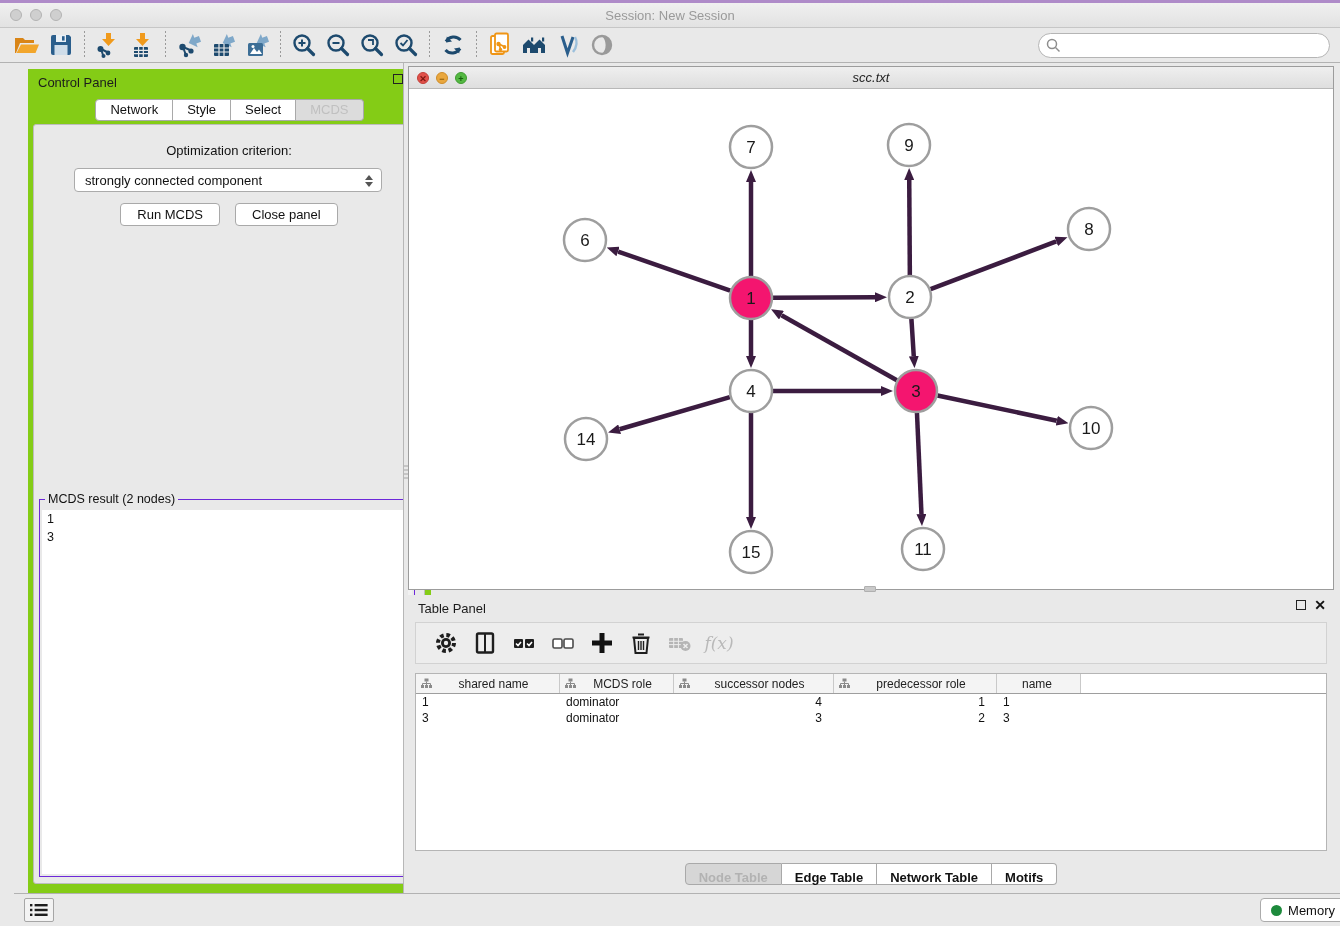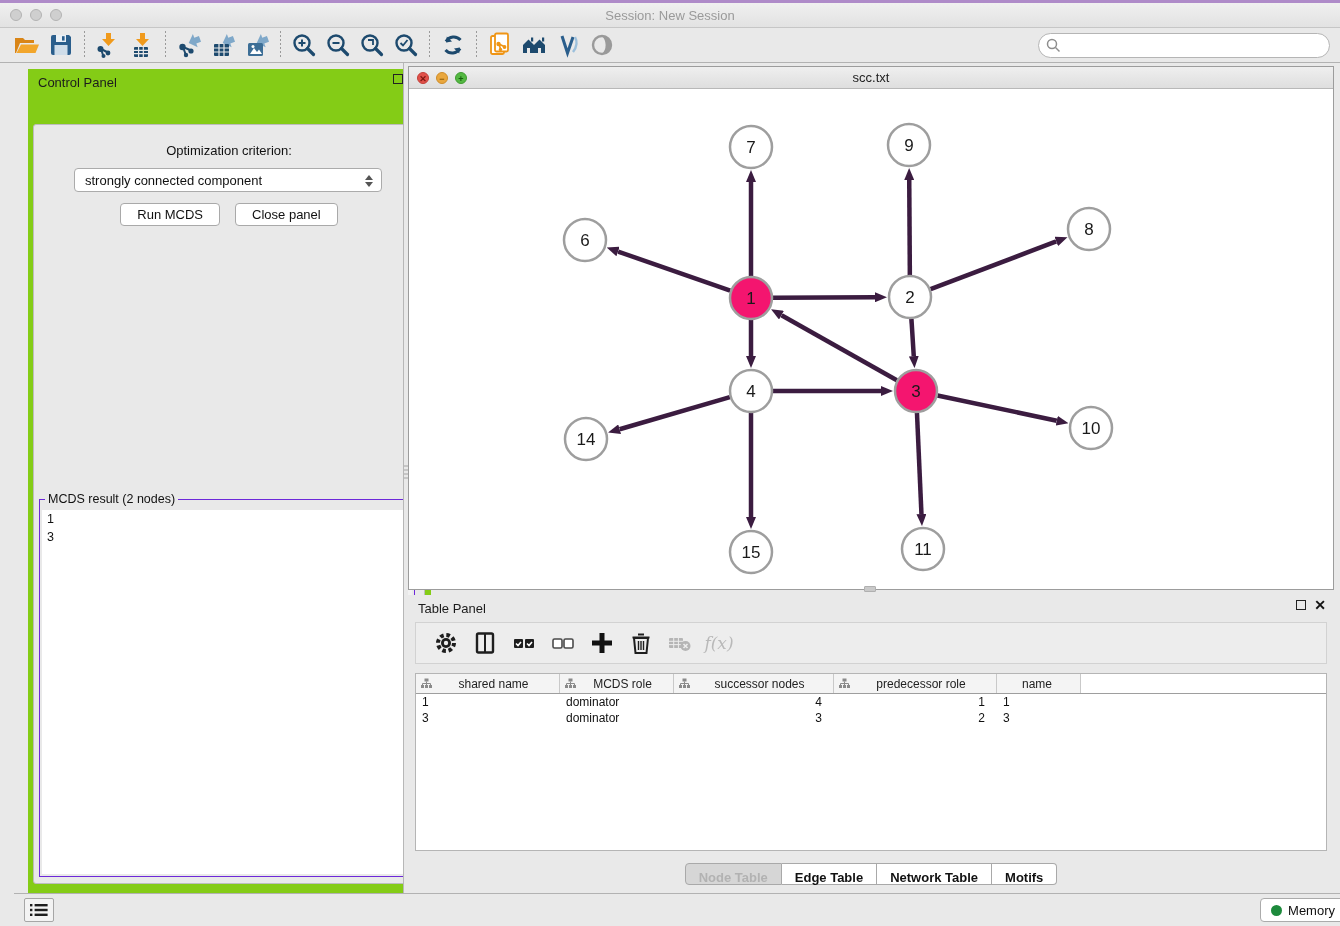--- a/index.html
+++ b/index.html
@@ -57,21 +57,21 @@
   .hgrip { position:absolute; left:455px; bottom:-3px; width:12px; height:6px; background:#c9c9c9; border:1px solid #b0b0b0; border-radius:1px; }
 
   
   .net-window { position:absolute; left:408px; top:66px; width:926px; height:524px; background:#fff; border:1px solid #9c9c9c; }
   .net-titlebar { position:absolute; left:0; right:0; top:0; height:22px; background:linear-gradient(#efefef,#dedede); border-bottom:1px solid #b8b8b8; }
   .net-lights { position:absolute; left:8px; top:5px; display:flex; gap:7px; }
   .nl { width:12px; height:12px; border-radius:50%; font-size:9px; font-weight:bold; text-align:center; line-height:12px; }
   .nl.red { background:#e1514a; border:1px solid #c33f39; color:#7c1610; }
   .nl.yellow { background:#e9a73e; border:1px solid #cf8d2a; color:#8a5a08; }
   .nl.green { background:#54b842; border:1px solid #3f9c31; color:#14600c; }
-  .net-title { position:absolute; left:0; right:0; top:3px; text-align:center; font-size:13px; color:#222; }
+  .net-title { position:absolute; left:0; right:0; top:3px; text-align:center; font-size:13px; color:#222;font-style:italic; }
   .net-canvas { position:absolute; left:0; top:22px; width:924px; height:500px; background:#fff; }
 
   
   .table-panel { position:absolute; left:408px; top:595px; width:926px; bottom:33px; background:#e9e9e9; }
   .tp-toolbar { position:absolute; left:7px; right:7px; top:27px; height:42px; background:#ededed; border:1px solid #d2d2d2; display:flex; align-items:center; gap:13px; padding-left:17px; }
   .tp-ico { width:26px; height:26px; display:flex; align-items:center; justify-content:center; }
   .fx-label { font-size:17px; font-family:"DejaVu Serif", serif; font-style:italic; color:#b9b9b9; }
 
   .ntable { position:absolute; left:7px; right:7px; top:78px; height:178px; background:#fff; border:1px solid #b5b5b5; overflow:hidden; }
   .thead { display:flex; height:20px; background:#f4f4f4; border-bottom:1px solid #9e9e9e; }
@@ -259,20 +259,26 @@
     </div>
   </div>
 
   <div class="control-panel">
     <div class="panel-header">
       <span class="panel-title">Control Panel</span>
       <span class="panel-btns">
         <span class="float-btn"></span>
         <span class="close-btn">✕</span>
       </span>
+    </div>
+    <div class="seg-tabs">
+      <div class="seg">Network</div>
+      <div class="seg">Style</div>
+      <div class="seg">Select</div>
+      <div class="seg last inactive-look">MCDS</div>
     </div>
     <div class="cp-content">
       <div class="opt-label">Optimization criterion:</div>
       <div class="dropdown">
         <span>strongly connected component</span>
         <span class="stepper">
             <span class="up"></span>
             <span class="down"></span>
           </span>
       </div>

